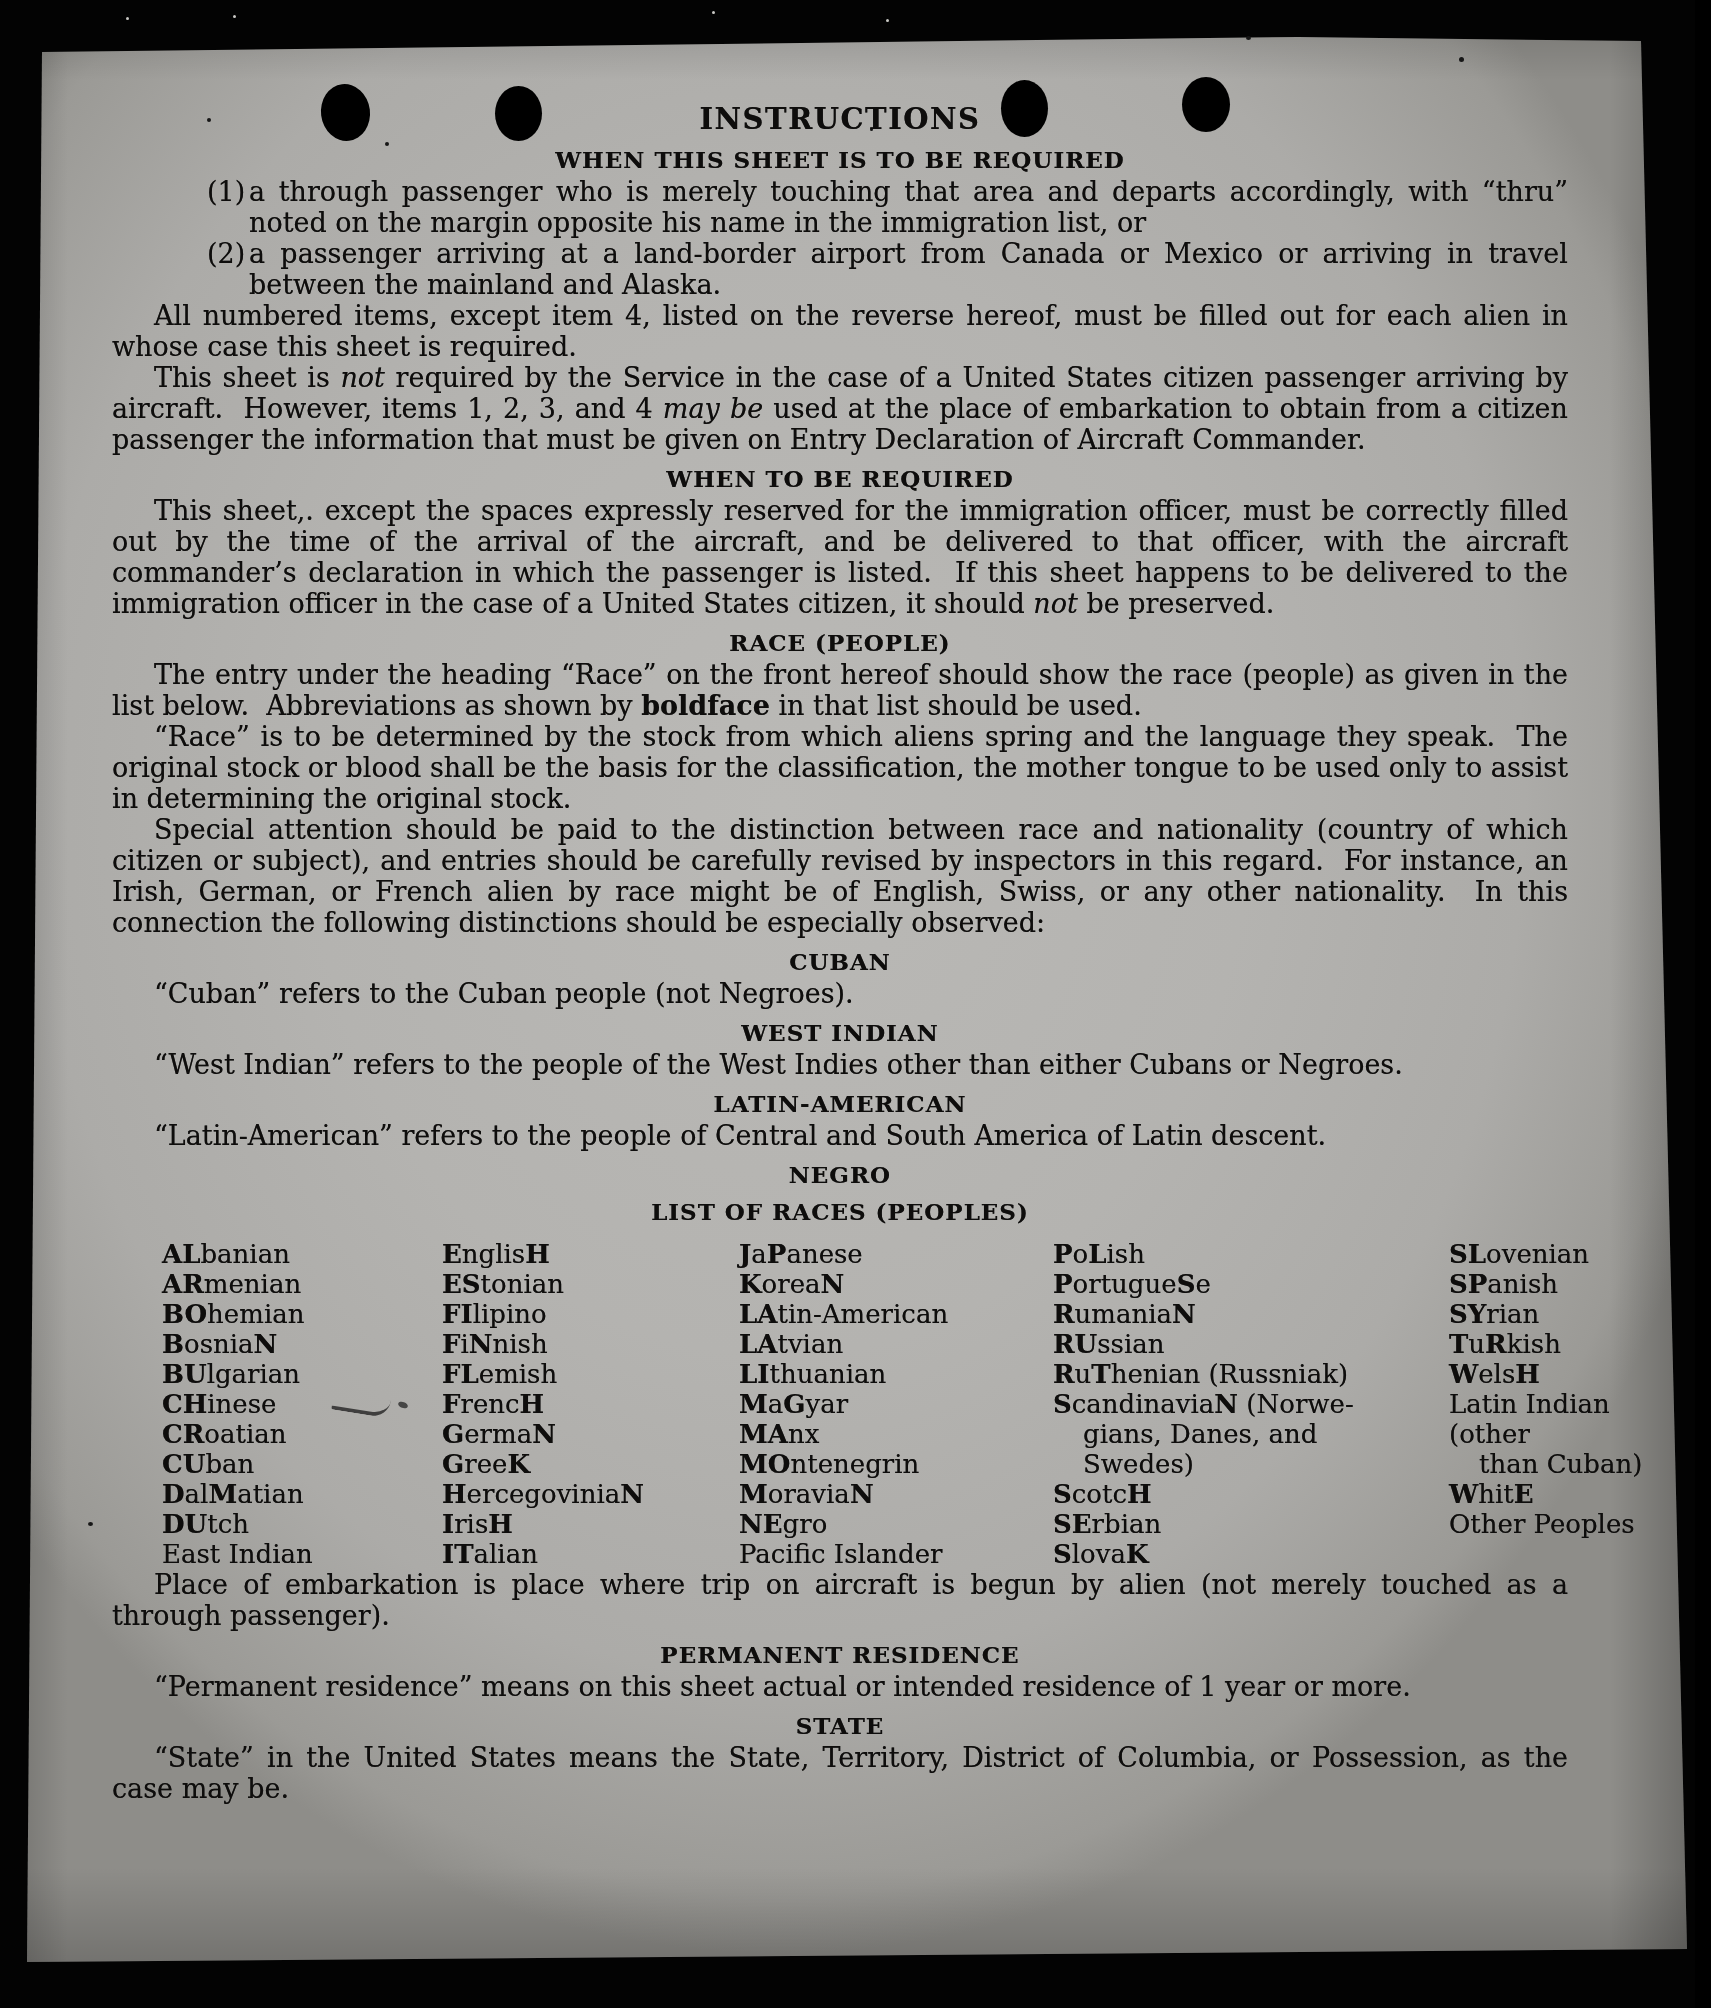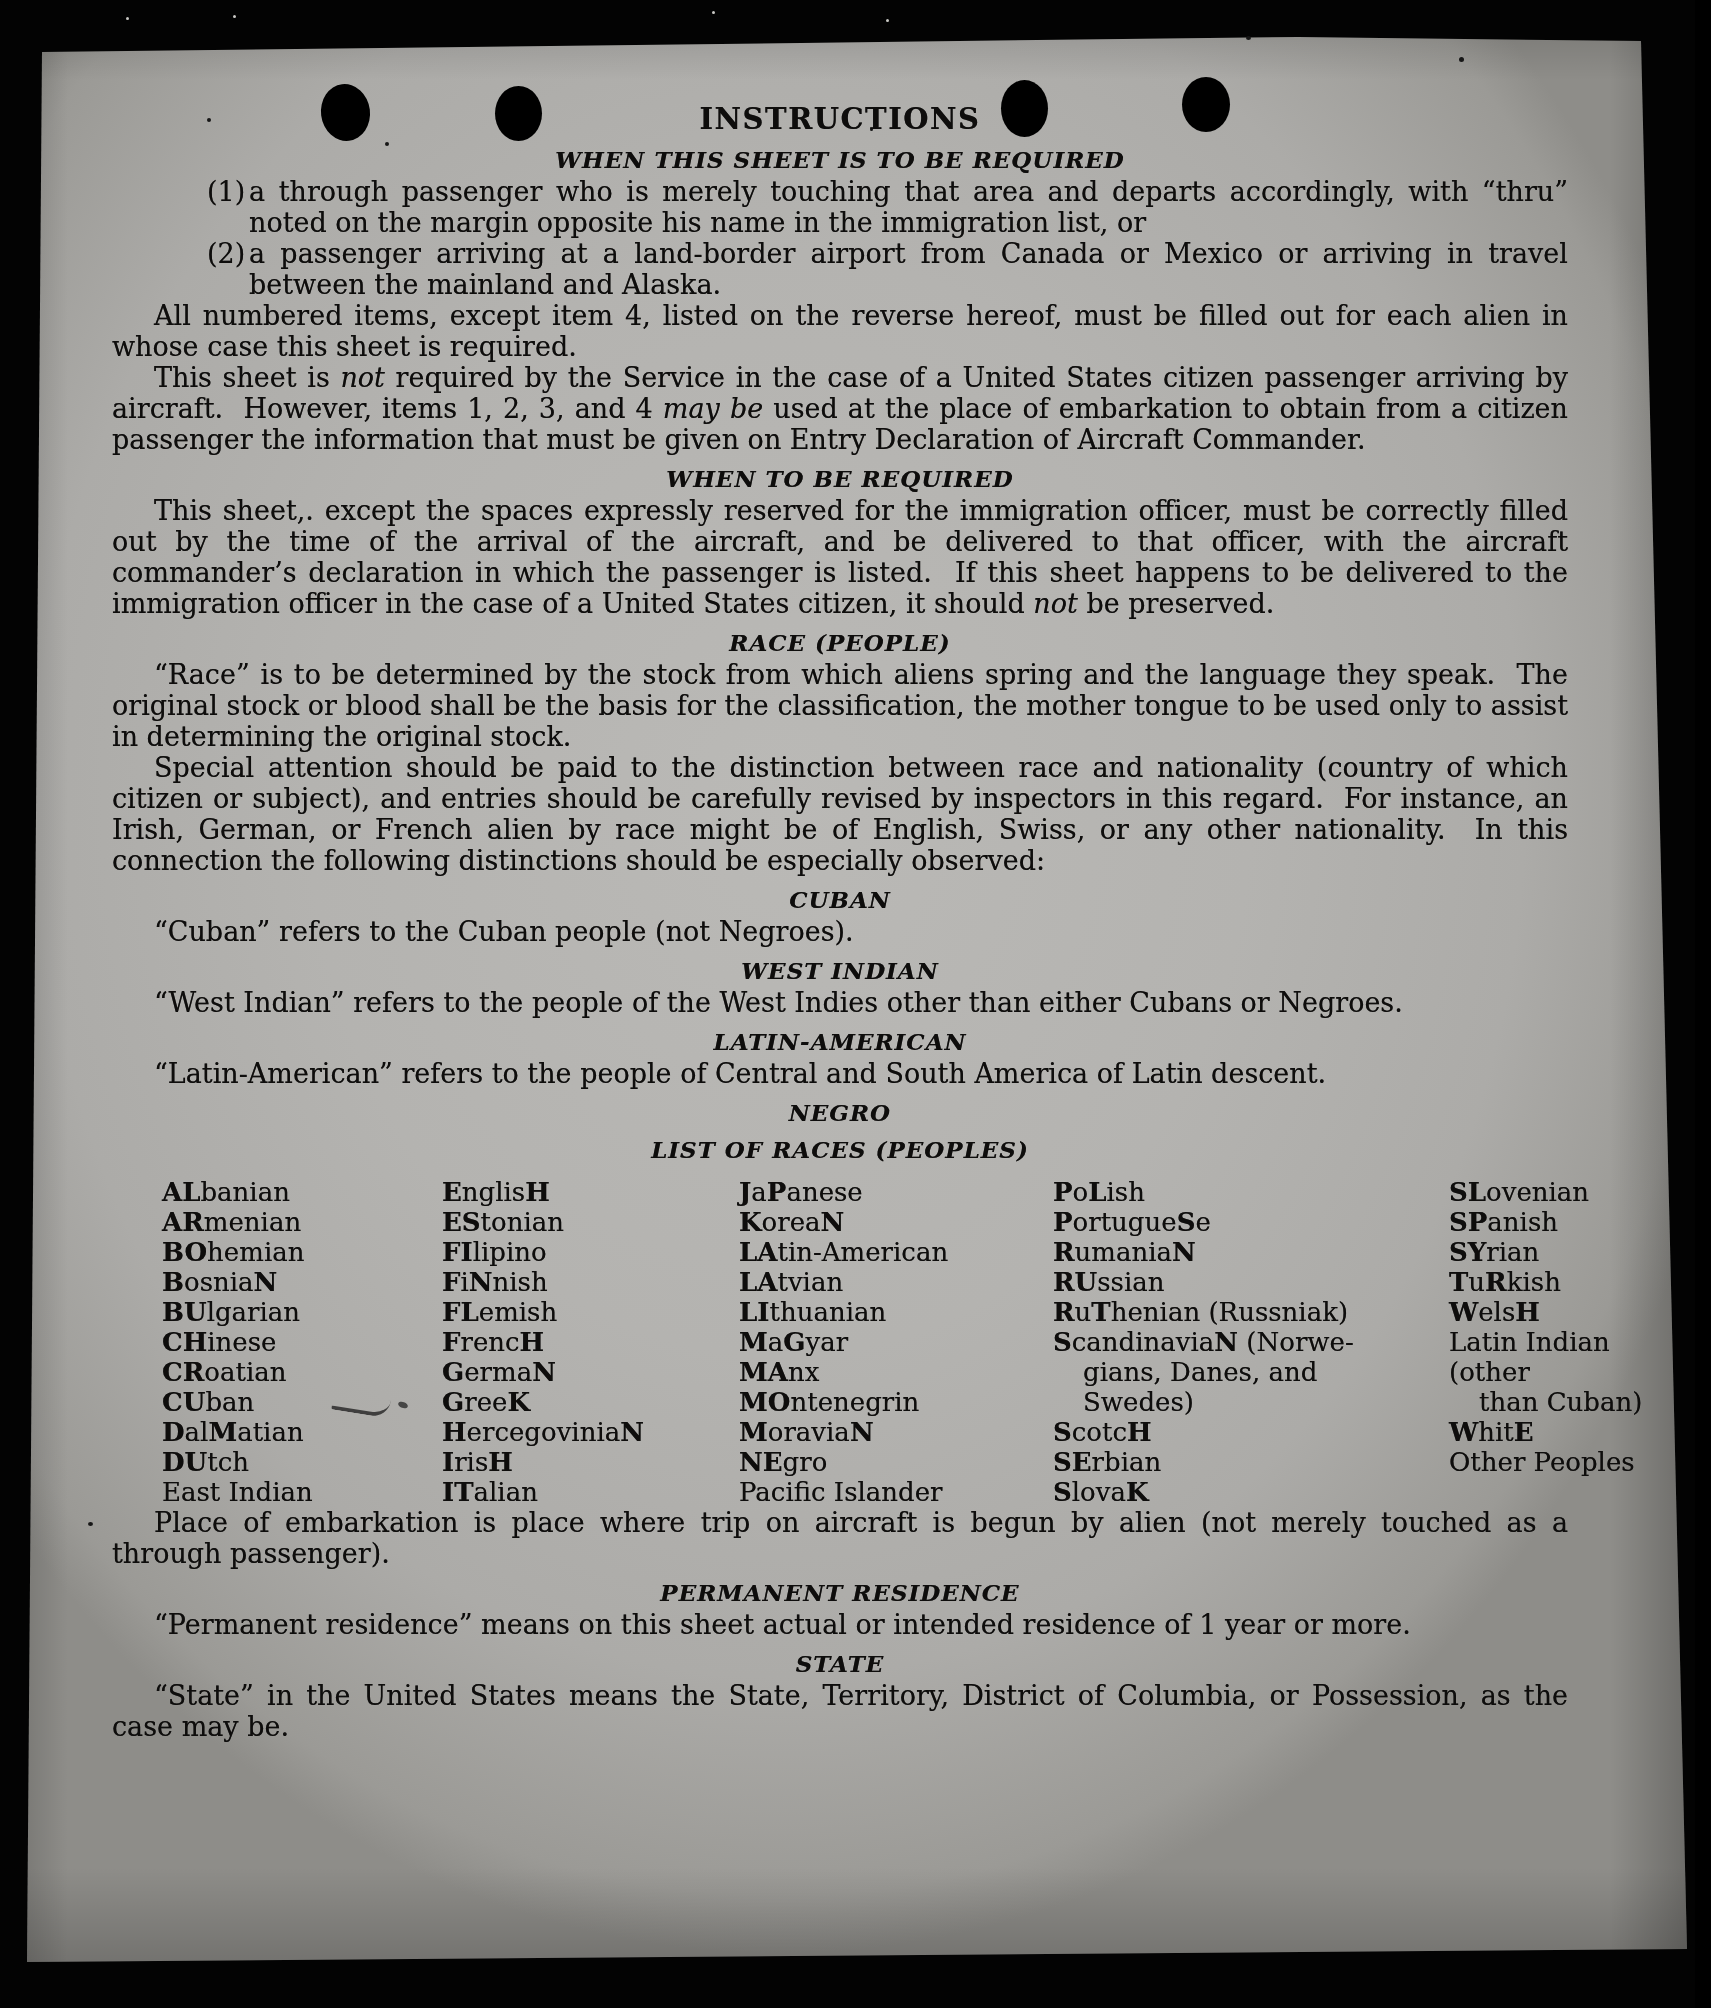--- a/index.html
+++ b/index.html
@@ -21,21 +21,21 @@
   .hole.h4{left:1182px;top:77px;width:48px;height:55px;}
   .speck{position:absolute;background:#161616;border-radius:50%;width:4px;height:4px;}
   .speck.w{background:#c9c8c4;}
   .smudge{position:absolute;left:332px;top:1396px;width:58px;height:14px;
           border-bottom:4px solid rgba(25,25,25,.75);border-radius:0 0 34px 6px;transform:rotate(9deg);}
   .smudge2{position:absolute;left:398px;top:1402px;width:10px;height:6px;background:rgba(25,25,25,.7);
           border-radius:50%;transform:rotate(20deg);}
   .content{position:absolute;left:112px;top:102px;width:1456px;color:#0e0d0c;
            text-shadow:0 0 .6px rgba(10,10,10,.6);}
   h1.title{font-size:29px;font-weight:700;text-align:center;margin:0 0 5px;letter-spacing:1.5px;}
-  h2.heading{font-size:23px;font-weight:700;text-align:center;margin:10px 0 3px;letter-spacing:1px;font-style:italic;}
+  h2.heading{font-size:23px;font-weight:700;text-align:center;margin:10px 0 3px;letter-spacing:1px;}
   p.para{font-size:27px;line-height:31px;margin:0;text-align:justify;text-indent:42px;white-space:pre-wrap;}
   p.para.hang{position:relative;padding-left:137px;text-indent:0;}
   p.para.hang .num{position:absolute;left:95px;top:0;}
   .race-grid{display:flex;padding-left:50px;margin-top:14px;font-size:26px;line-height:30px;gap:32px;}
   .race-col{flex:0 0 auto;}
   .race-col.c1{width:248px;}.race-col.c2{width:265px;}.race-col.c3{width:282px;}
   .race-col.c4{width:364px;}.race-col.c5{width:247px;}
   .race-line.cont{padding-left:30px;}
   b{font-weight:700;}
   i{font-style:italic;}
@@ -74,20 +74,21 @@
           <p class="para hang"><span class="num">(2)</span>a passenger arriving at a land-border airport from Canada or Mexico or arriving in travel between the mainland and Alaska.</p>
           <p class="para">All numbered items, except item 4, listed on the reverse hereof, must be filled out for each alien in whose case this sheet is required.</p>
           <p class="para">This sheet is <i>not</i> required by the Service in the case of a United States citizen passenger arriving by aircraft.  However, items 1, 2, 3, and 4 <i>may be</i> used at the place of embarkation to obtain from a citizen passenger the information that must be given on Entry Declaration of Aircraft Commander.</p>
         </section>
         <section class="section">
           <h2 class="heading">WHEN TO BE REQUIRED</h2>
           <p class="para">This sheet,. except the spaces expressly reserved for the immigration officer, must be correctly filled out by the time of the arrival of the aircraft, and be delivered to that officer, with the aircraft commander’s declaration in which the passenger is listed.  If this sheet happens to be delivered to the immigration officer in the case of a United States citizen, it should <i>not</i> be preserved.</p>
         </section>
         <section class="section">
           <h2 class="heading">RACE (PEOPLE)</h2>
+          <p class="para">The entry under the heading “Race” on the front hereof should show the race (people) as given in the list below.  Abbreviations as shown by <b>boldface</b> in that list should be used.</p>
           <p class="para">“Race” is to be determined by the stock from which aliens spring and the language they speak.  The original stock or blood shall be the basis for the classification, the mother tongue to be used only to assist in determining the original stock.</p>
           <p class="para">Special attention should be paid to the distinction between race and nationality (country of which citizen or subject), and entries should be carefully revised by inspectors in this regard.  For instance, an Irish, German, or French alien by race might be of English, Swiss, or any other nationality.  In this connection the following distinctions should be especially observed:</p>
         </section>
         <section class="section">
           <h2 class="heading">CUBAN</h2>
           <p class="para">“Cuban” refers to the Cuban people (not Negroes).</p>
         </section>
         <section class="section">
           <h2 class="heading">WEST INDIAN</h2>
           <p class="para">“West Indian” refers to the people of the West Indies other than either Cubans or Negroes.</p>

